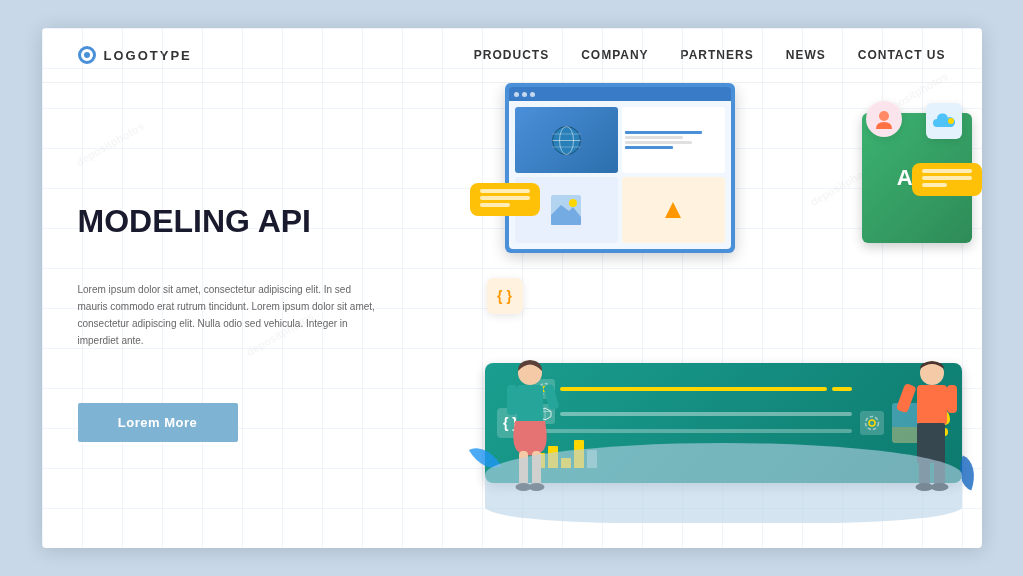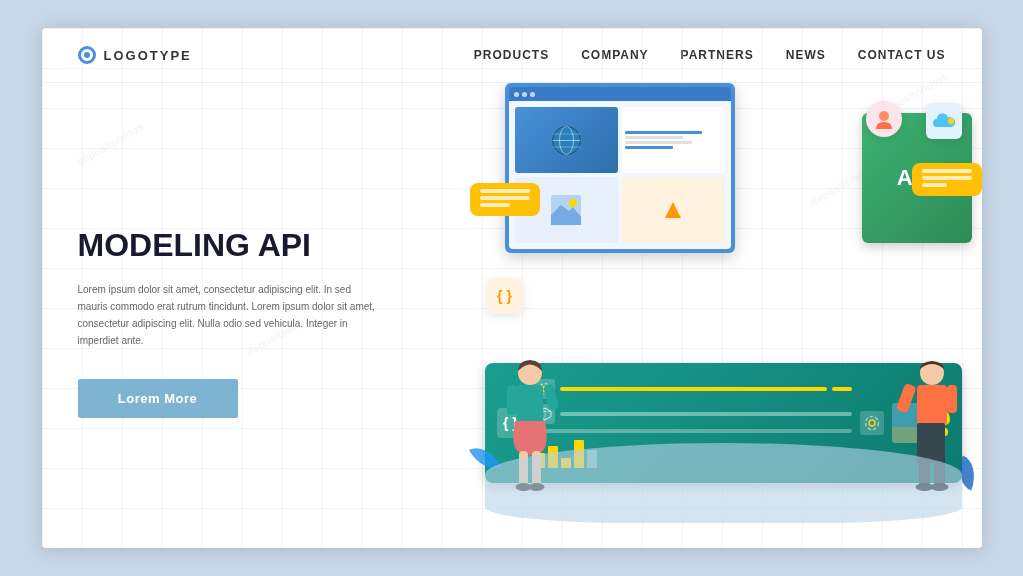--- a/index.html
+++ b/index.html
@@ -77,20 +77,21 @@
       height: calc(100% - 60px);
       position: relative;
     }
     
     .left-panel {
       width: 45%;
       padding: 50px 36px 30px 36px;
       display: flex;
       flex-direction: column;
       justify-content: center;
+      gap: 24px;
     }
     .hero-title {
       font-size: 32px;
       font-weight: 900;
       color: #1a1a2e;
       text-transform: uppercase;
       margin-bottom: 18px;
       line-height: 1.1;
     }
     .hero-desc {

